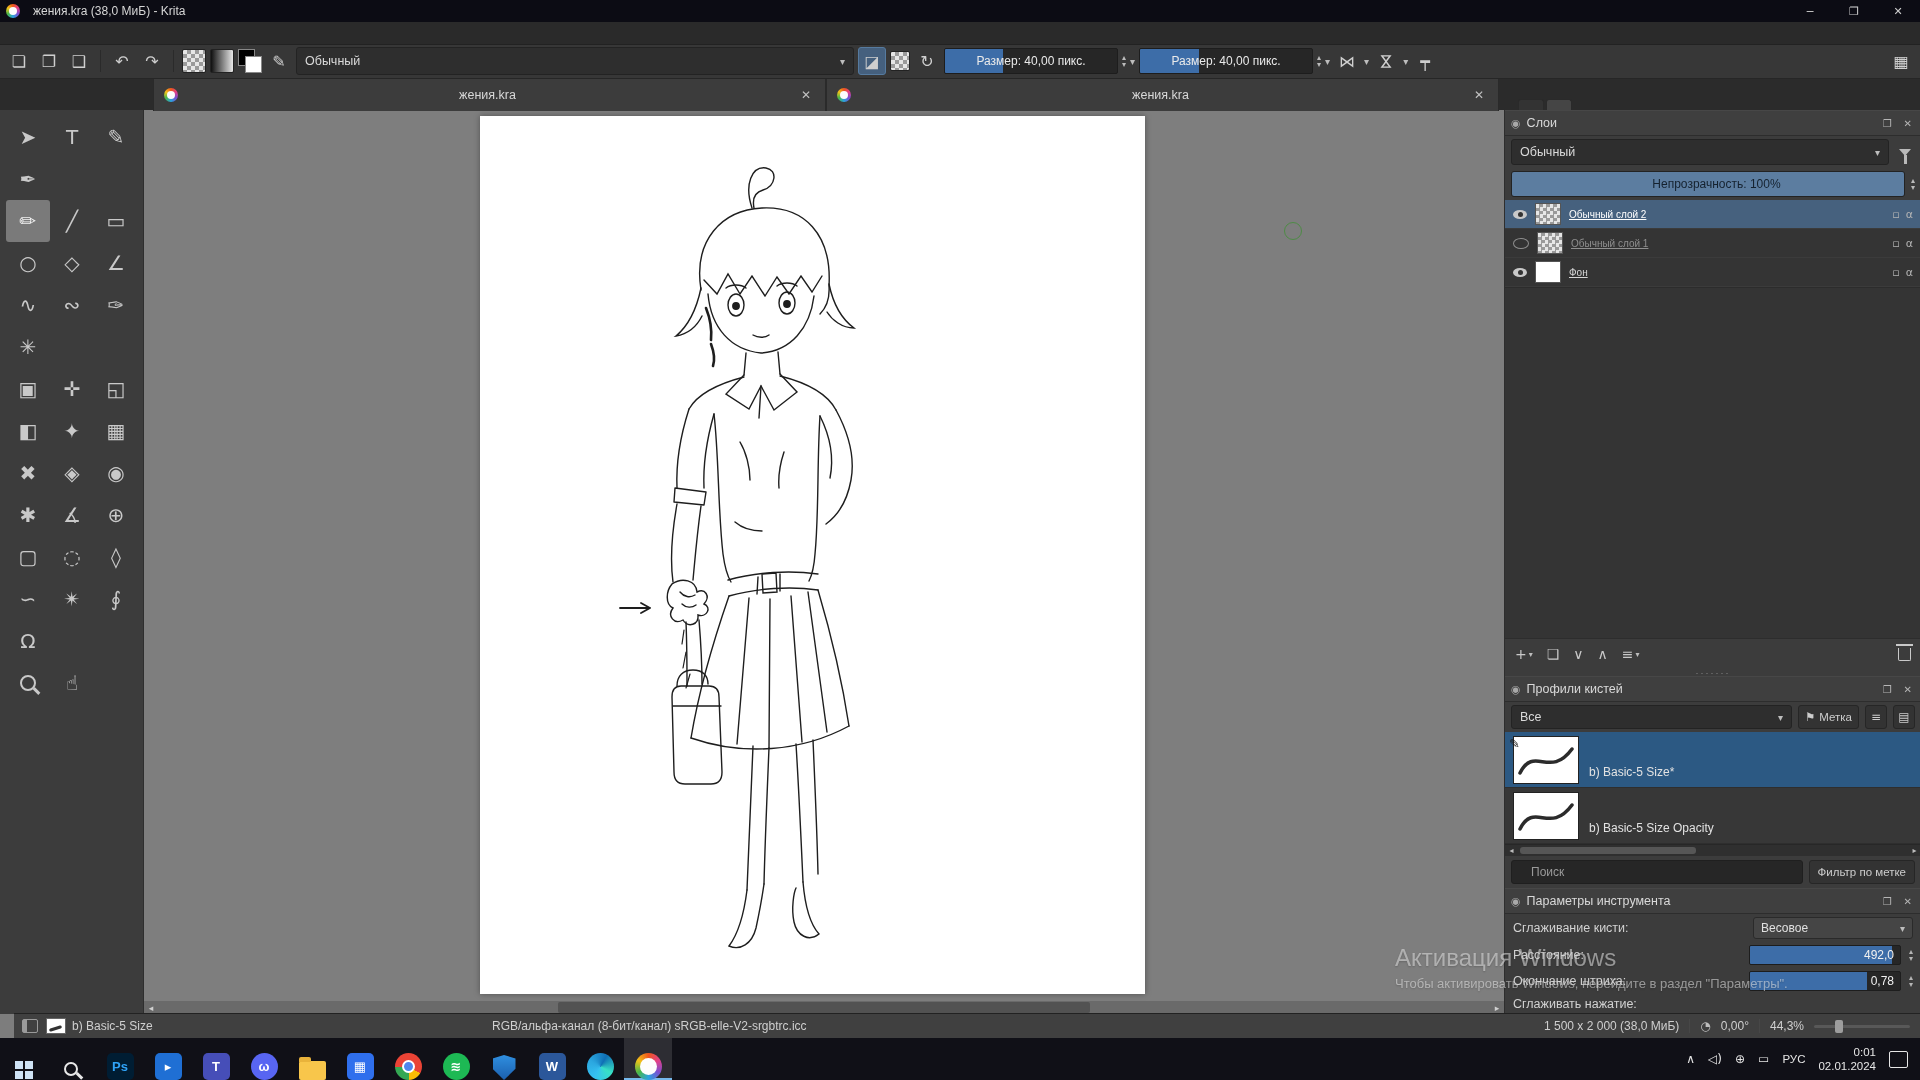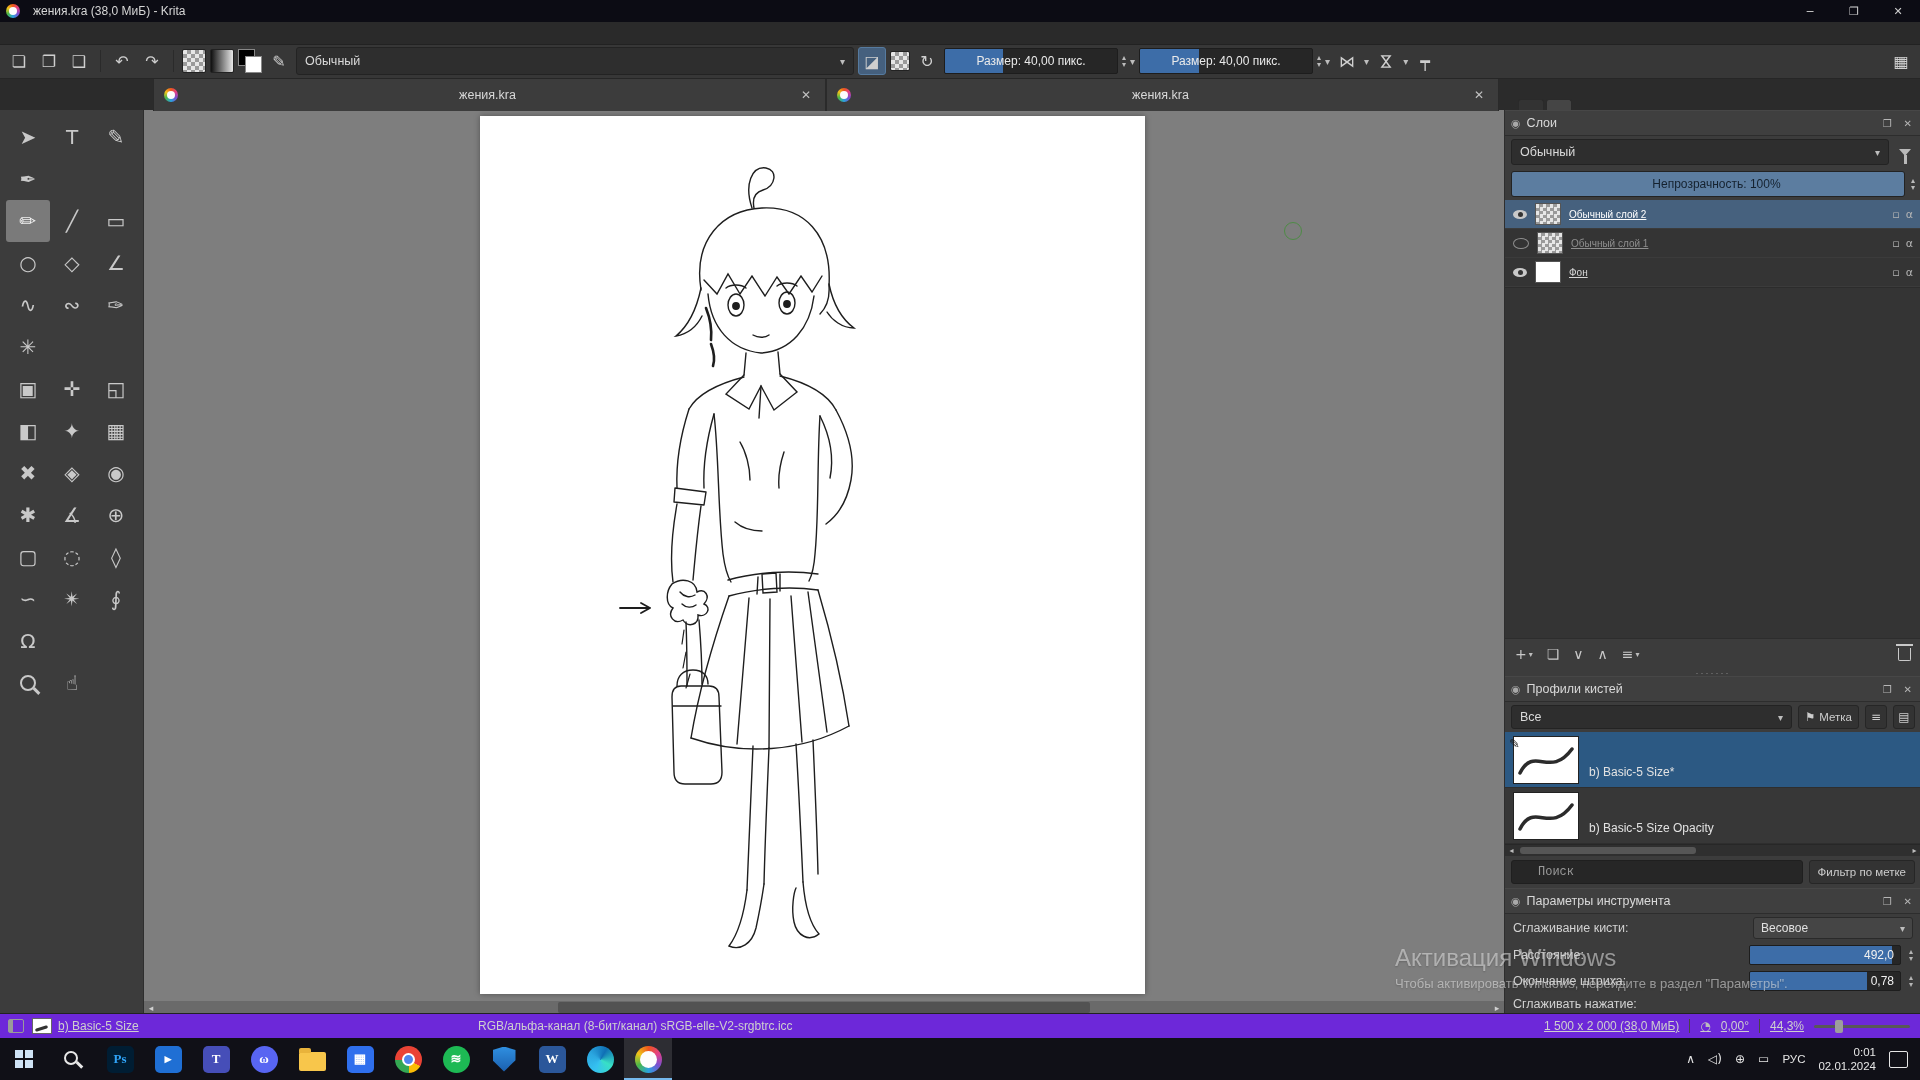--- a/index.html
+++ b/index.html
@@ -119,49 +119,49 @@
   .preset-row.selected{background:#2c5983;}
   .preset-thumb{width:64px;height:46px;background:#fff;border:1px solid #222;flex:0 0 auto;}
   .preset-name{font-size:12px;color:#e2e2e2;align-self:flex-end;padding-bottom:4px;}
   .preset-badge{position:absolute;left:4px;top:4px;font-size:13px;color:#222;display:none;}
   .preset-row.selected .preset-badge{display:block;}
   .pscroll{height:11px;background:#2f2f2f;display:flex;align-items:center;border-top:1px solid #272727;}
   .pscroll .arr{width:13px;text-align:center;font-size:8px;color:#bdbdbd;}
   .pscroll .track{flex:1;height:7px;position:relative;}
   .pscroll .thumb{position:absolute;top:0;bottom:0;left:2px;width:45%;background:#565656;border-radius:3px;}
   .search-row{display:flex;align-items:center;gap:6px;padding:4px 6px;background:#3c3c3c;}
-  .search-input{flex:1;height:22px;background:#262626;border:1px solid #1f1f1f;border-radius:3px;color:#ddd;font-size:12px;padding:0 26px;font-family:Liberation Mono, monospace;}
+  .search-input{flex:1;height:22px;background:#262626;border:1px solid #1f1f1f;border-radius:3px;color:#ddd;font-size:12px;padding:0 19px;font-family:Liberation Sans, sans-serif;}
   .search-input::placeholder{color:#9a9a9a;}
   .filter-btn{height:22px;display:flex;align-items:center;padding:0 8px;background:#333;border:1px solid #262626;border-radius:3px;font-size:11.5px;color:#cdcdcd;white-space:nowrap;}
 
   
   .to-row{display:flex;align-items:center;padding:3px 8px;gap:8px;}
   .to-label{flex:1;font-size:12.5px;color:#d2d2d2;white-space:nowrap;}
   .to-dd{width:160px;height:22px;background:#454545;border:1px solid #2a2a2a;border-radius:3px;display:flex;align-items:center;padding:0 7px;gap:6px;box-sizing:border-box;}
   .to-dd .dd-label{flex:1;font-size:12px;color:#e0e0e0;}
   .to-slider{width:152px;height:20px;background:#262626;border:1px solid #1d1d1d;border-radius:2px;position:relative;overflow:hidden;box-sizing:border-box;}
   .to-slider .fill{position:absolute;top:0;left:0;bottom:0;background:#3d6da8;}
   .to-slider .val{position:relative;z-index:1;display:flex;align-items:center;justify-content:flex-end;height:100%;padding-right:6px;font-size:12px;color:#f0f0f0;}
   .to-steps{display:flex;flex-direction:column;line-height:7px;font-size:8px;color:#b5b5b5;}
 
   
-  .statusbar{position:absolute;left:0;right:0;bottom:42px;height:24px;background:#6d28d9;border-top:1px solid #222;display:flex;align-items:center;z-index:45;font-size:12px;color:#cfcfcf;text-decoration:underline;}
+  .statusbar{position:absolute;left:14px;right:0;bottom:42px;height:24px;background:#404040;border-top:1px solid #222;display:flex;align-items:center;z-index:45;font-size:12px;color:#cfcfcf;}
   .sb-mem{width:14px;height:12px;border:1px solid #9a9a9a;border-radius:2px;margin:0 8px 0 8px;background:linear-gradient(90deg,#9a9a9a 30%,transparent 30%);}
   .sb-chip{width:18px;height:14px;background:#fff;border:1px solid #666;margin-right:6px;position:relative;overflow:hidden;}
   .sb-chip::after{content:"";position:absolute;left:2px;top:8px;width:13px;height:3px;background:#333;transform:rotate(-18deg);border-radius:2px;}
   .sb-colorspace{position:absolute;left:478px;}
   .sb-right{margin-left:auto;display:flex;align-items:center;gap:10px;padding-right:10px;}
   .sb-sep{width:1px;height:14px;background:#474747;}
   .angle-ic{font-size:12px;color:#bdbdbd;}
   .zoom-slider{width:96px;height:3px;background:#585858;position:relative;border-radius:2px;}
   .zoom-slider .zthumb{position:absolute;top:-5px;left:22%;width:8px;height:13px;background:#9d9d9d;border-radius:2px;}
 
   
   .taskbar{position:absolute;left:0;right:0;bottom:0;height:42px;background:#101017;display:flex;align-items:stretch;z-index:60;}
-  .task-app{width:48px;display:flex;align-items:center;justify-content:center;position:relative;font-family:Liberation Serif, serif;}
+  .task-app{width:48px;display:flex;align-items:flex-end;justify-content:center;position:relative;}
   .task-app.active{background:rgba(255,255,255,.12);box-shadow:inset 0 -2px 0 #76b9ed;}
   .app-ic{display:flex;align-items:center;justify-content:center;font-weight:bold;}
   .st-square{width:27px;height:27px;border-radius:5px;font-size:13px;}
   .st-circle{width:27px;height:27px;border-radius:50%;font-size:13px;}
   .st-start{position:relative;width:19px;height:19px;}
   .st-start::before{content:"";position:absolute;left:0;top:0;width:8px;height:8px;background:#cfe3f5;box-shadow:10px 0 #cfe3f5,0 10px #cfe3f5,10px 10px #cfe3f5;}
   .st-search{position:relative;width:19px;height:19px;}
   .st-search::before{content:"";position:absolute;top:1px;left:1px;width:10px;height:10px;border:2px solid #e8e8e8;border-radius:50%;}
   .st-search::after{content:"";position:absolute;right:1px;bottom:0;width:2.5px;height:8px;background:#e8e8e8;transform:rotate(-45deg);}
   .st-chrome{width:27px;height:27px;border-radius:50%;background:conic-gradient(#ea4335 0 120deg,#fbbc05 0 180deg,#34a853 0 270deg,#ea4335 0 360deg);position:relative;}

